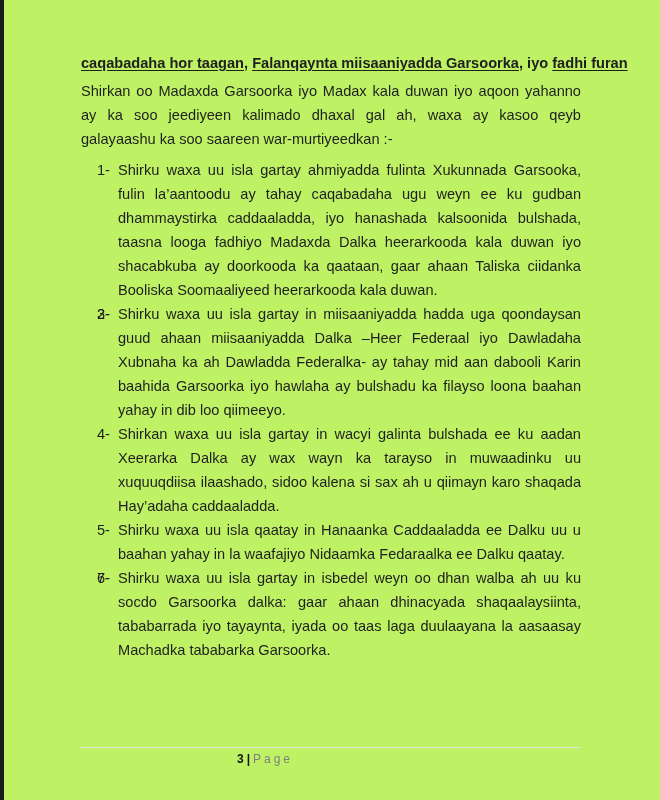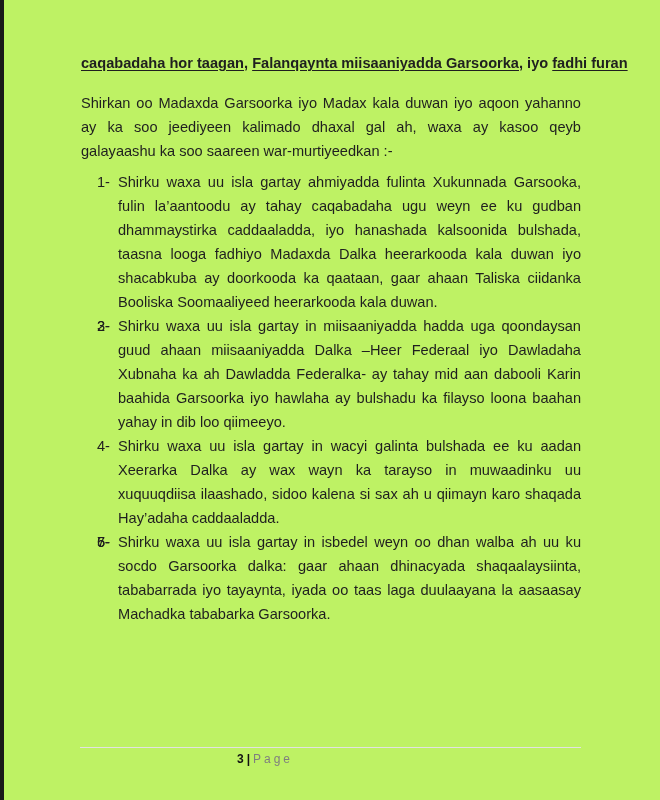--- a/index.html
+++ b/index.html
@@ -39,21 +39,21 @@
       white-space: nowrap;
     }
     .intro-line.last {
       text-align-last: left;
     }
     .u {
       text-decoration: underline;
       text-underline-offset: 2px;
     }
     .para {
-      margin-top: 16px;
+      margin-top: 4px;
       text-align: justify;
     }
     .list {
       margin: 7px 0 0 0;
       padding: 0;
       list-style: none;
     }
     .list-item {
       position: relative;
       padding-left: 37px;
@@ -114,24 +114,25 @@
       </li>
       <li class="list-item">
         <span class="list-num">2-</span>
       </li>
       <li class="list-item">
         <span class="list-num">3-</span>
         <span>Shirku waxa uu isla gartay in miisaaniyadda hadda uga qoondaysan guud ahaan miisaaniyadda Dalka –Heer Federaal iyo Dawladaha Xubnaha ka ah Dawladda Federalka- ay tahay mid aan dabooli Karin baahida Garsoorka iyo hawlaha ay bulshadu ka filayso loona baahan yahay in dib loo qiimeeyo.</span>
       </li>
       <li class="list-item">
         <span class="list-num">4-</span>
-        <span>Shirku waxa uu isla gartay in wacyi galinta bulshada ee ku aadan Xeerarka Dalka ay wax wayn ka tarayso in muwaadinku uu xuquuqdiisa ilaashado, sidoo kalena si sax ah u qiimayn karo shaqada Hay’adaha caddaaladda.</span>
+        <span>Shirkan waxa uu isla gartay in wacyi galinta bulshada ee ku aadan Xeerarka Dalka ay wax wayn ka tarayso in muwaadinku uu xuquuqdiisa ilaashado, sidoo kalena si sax ah u qiimayn karo shaqada Hay’adaha caddaaladda.</span>
       </li>
       <li class="list-item">
         <span class="list-num">5-</span>
+        <span> Shirku waxa uu isla qaatay in Hanaanka Caddaaladda ee Dalku uu u baahan yahay in la waafajiyo Nidaamka Fedaraalka ee Dalku qaatay.</span>
       </li>
       <li class="list-item">
         <span class="list-num">6-</span>
       </li>
       <li class="list-item">
         <span class="list-num">7-</span>
         <span>Shirku waxa uu isla gartay in isbedel weyn oo dhan walba ah uu ku socdo Garsoorka dalka: gaar ahaan dhinacyada shaqaalaysiinta, tababarrada iyo tayaynta, iyada oo taas laga duulaayana la aasaasay Machadka tababarka Garsoorka.</span>
       </li>
     </ol>
   </div>

